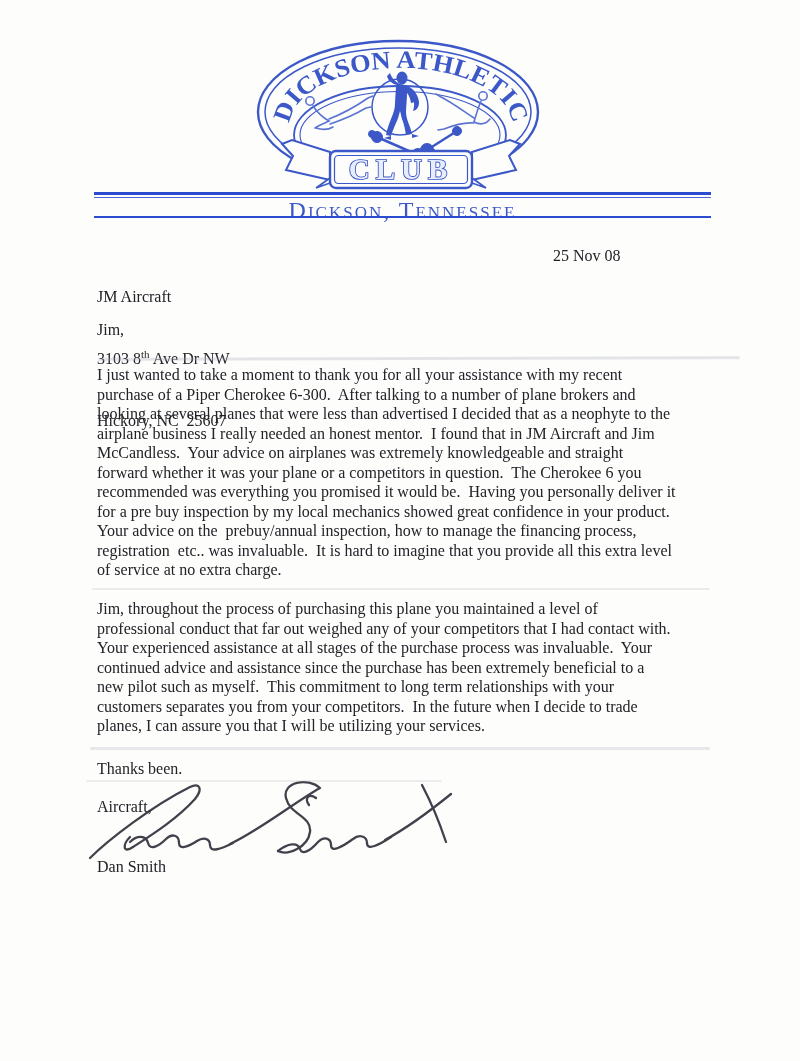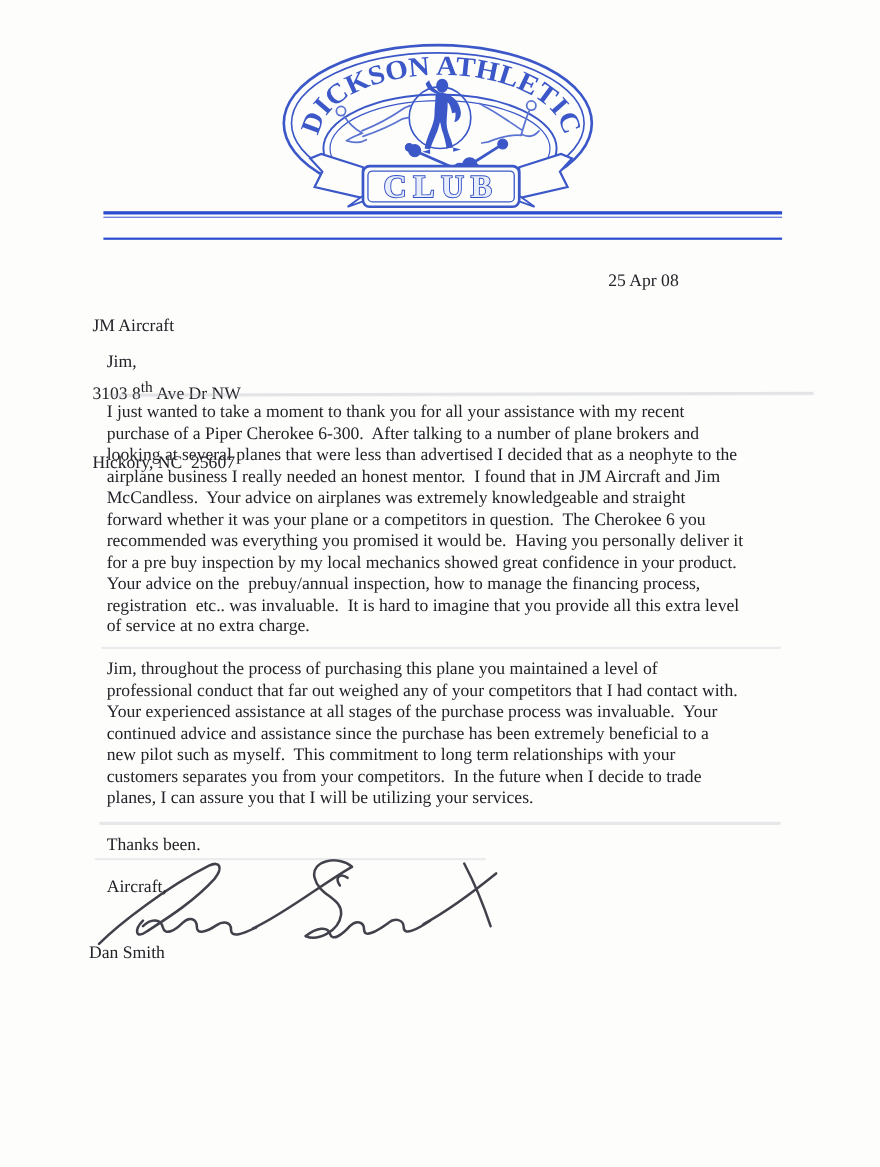--- a/index.html
+++ b/index.html
@@ -17,29 +17,29 @@
   .rule-thin1{left:94px;top:197px;width:617px;height:1px;opacity:.85;}
   .rule-thin2{left:94px;top:216px;width:617px;height:2px;}
   .subtitle{
     left:94px;top:197px;width:617px;text-align:center;
     font-variant:small-caps;font-size:24px;letter-spacing:2px;
     color:#3c58c8;font-weight:500;
   }
   
   .bodytext{font-size:16px;line-height:19.5px;white-space:pre;}
   .tline{white-space:pre;}
-  .address{left:84px;top:245px;line-height:20.8px;}
-  .address sup{font-size:14px;line-height:0;}
+  .address{left:97px;top:245px;line-height:20.8px;}
+  .address sup{font-size:11px;line-height:0;}
   .date{left:553px;top:246px;}
   .salutation{left:97px;top:320px;}
   .para1{left:97px;top:365px;}
   .para2{left:97px;top:599px;}
   .thanks{left:97px;top:759px;}
   .sincerely{left:97px;top:797px;}
-  .sender{left:81px;top:857px;}
+  .sender{left:97px;top:857px;}
   .sig-svg{left:80px;top:776px;width:380px;height:92px;}
   
   .smudge{position:absolute;background:#a7adb5;border-radius:2px;filter:blur(.4px);}
   .sm1{left:98px;top:357px;width:642px;height:3px;opacity:.30;transform:rotate(-.15deg);}
   .sm2{left:92px;top:588px;width:618px;height:2px;opacity:.22;}
   .sm3{left:90px;top:747px;width:620px;height:3px;opacity:.26;}
   .sm4{left:86px;top:780px;width:356px;height:2px;opacity:.20;}
   
   .footer-line{
     left:0;width:800px;text-align:right;
@@ -116,29 +116,30 @@
       <path d="M80,150 L66,160 L80,155 Z" fill="#fdfdfc" stroke="#3c58c8" stroke-width="1.6"></path>
       <path d="M222,150 L236,160 L222,155 Z" fill="#fdfdfc" stroke="#3c58c8" stroke-width="1.6"></path>
       <rect x="80" y="123" width="142" height="37" rx="6" fill="#fdfdfc" stroke="#3c58c8" stroke-width="2.4"></rect>
       <rect x="84.5" y="127.5" width="133" height="28" rx="4" fill="none" stroke="#3c58c8" stroke-width="1.2"></rect>
       <text x="151" y="151" text-anchor="middle" font-family="Liberation Serif, DejaVu Serif, serif" font-size="29" font-weight="bold" letter-spacing="6" fill="#e8edfb" stroke="#3350c5" stroke-width="1.7" paint-order="stroke">CLUB</text>
     </g>
   </svg>
 
   <div class="abs rule rule-thick"></div>
   <div class="abs rule rule-thin1"></div>
+  <div class="abs subtitle">Dickson, Tennessee</div>
   <div class="abs rule rule-thin2"></div>
 
   <div class="abs bodytext address">
     <div class="tline">JM Aircraft</div>
     <div class="tline"><span>3103 8</span><sup>th</sup><span> Ave Dr NW</span></div>
     <div class="tline">Hickory, NC  25607</div>
   </div>
 
-  <div class="abs bodytext date">25 Apr 08</div>
+  <div class="abs bodytext date">25 Nov 08</div>
 
   <div class="abs bodytext salutation">Jim,</div>
 
   <div class="abs bodytext para1"><div class="tline">I just wanted to take a moment to thank you for all your assistance with my recent</div><div class="tline">purchase of a Piper Cherokee 6-300.  After talking to a number of plane brokers and</div><div class="tline">looking at several planes that were less than advertised I decided that as a neophyte to the</div><div class="tline">airplane business I really needed an honest mentor.  I found that in JM Aircraft and Jim</div><div class="tline">McCandless.  Your advice on airplanes was extremely knowledgeable and straight</div><div class="tline">forward whether it was your plane or a competitors in question.  The Cherokee 6 you</div><div class="tline">recommended was everything you promised it would be.  Having you personally deliver it</div><div class="tline">for a pre buy inspection by my local mechanics showed great confidence in your product.</div><div class="tline">Your advice on the  prebuy/annual inspection, how to manage the financing process,</div><div class="tline">registration  etc.. was invaluable.  It is hard to imagine that you provide all this extra level</div><div class="tline">of service at no extra charge.</div></div>
 
   <div class="abs bodytext para2"><div class="tline">Jim, throughout the process of purchasing this plane you maintained a level of</div><div class="tline">professional conduct that far out weighed any of your competitors that I had contact with.</div><div class="tline">Your experienced assistance at all stages of the purchase process was invaluable.  Your</div><div class="tline">continued advice and assistance since the purchase has been extremely beneficial to a</div><div class="tline">new pilot such as myself.  This commitment to long term relationships with your</div><div class="tline">customers separates you from your competitors.  In the future when I decide to trade</div><div class="tline">planes, I can assure you that I will be utilizing your services.</div></div>
 
   <div class="abs bodytext thanks">Thanks been.</div>
 
   <div class="abs bodytext sincerely">Aircraft,</div>

